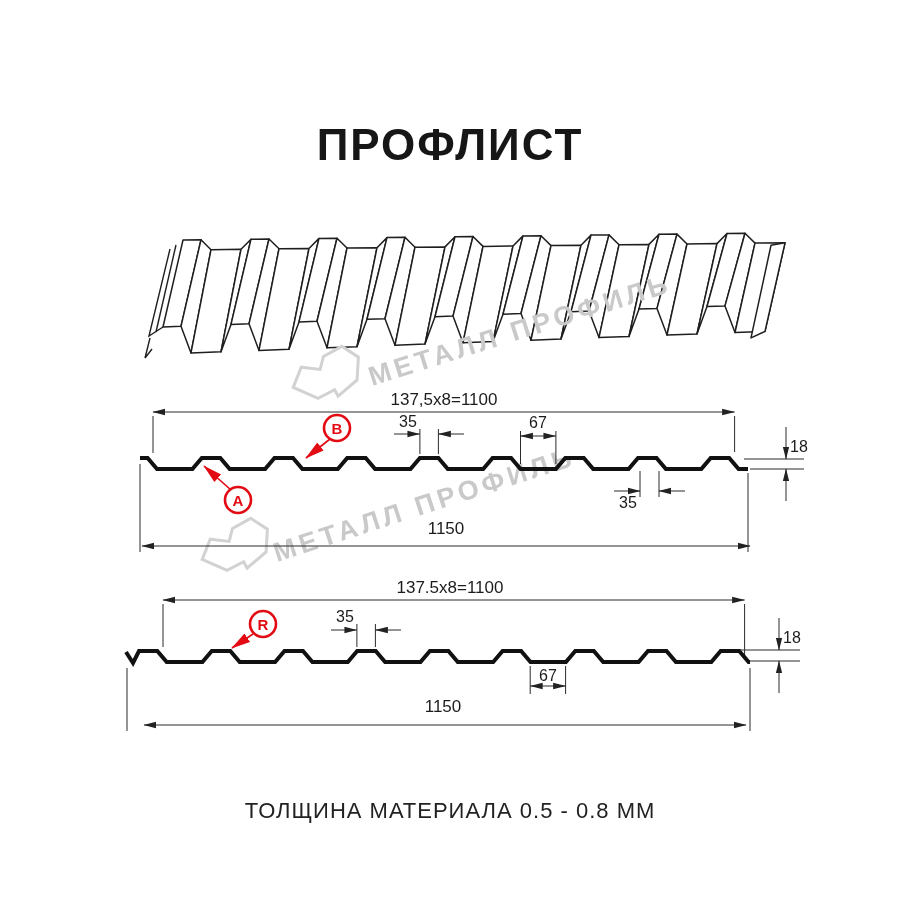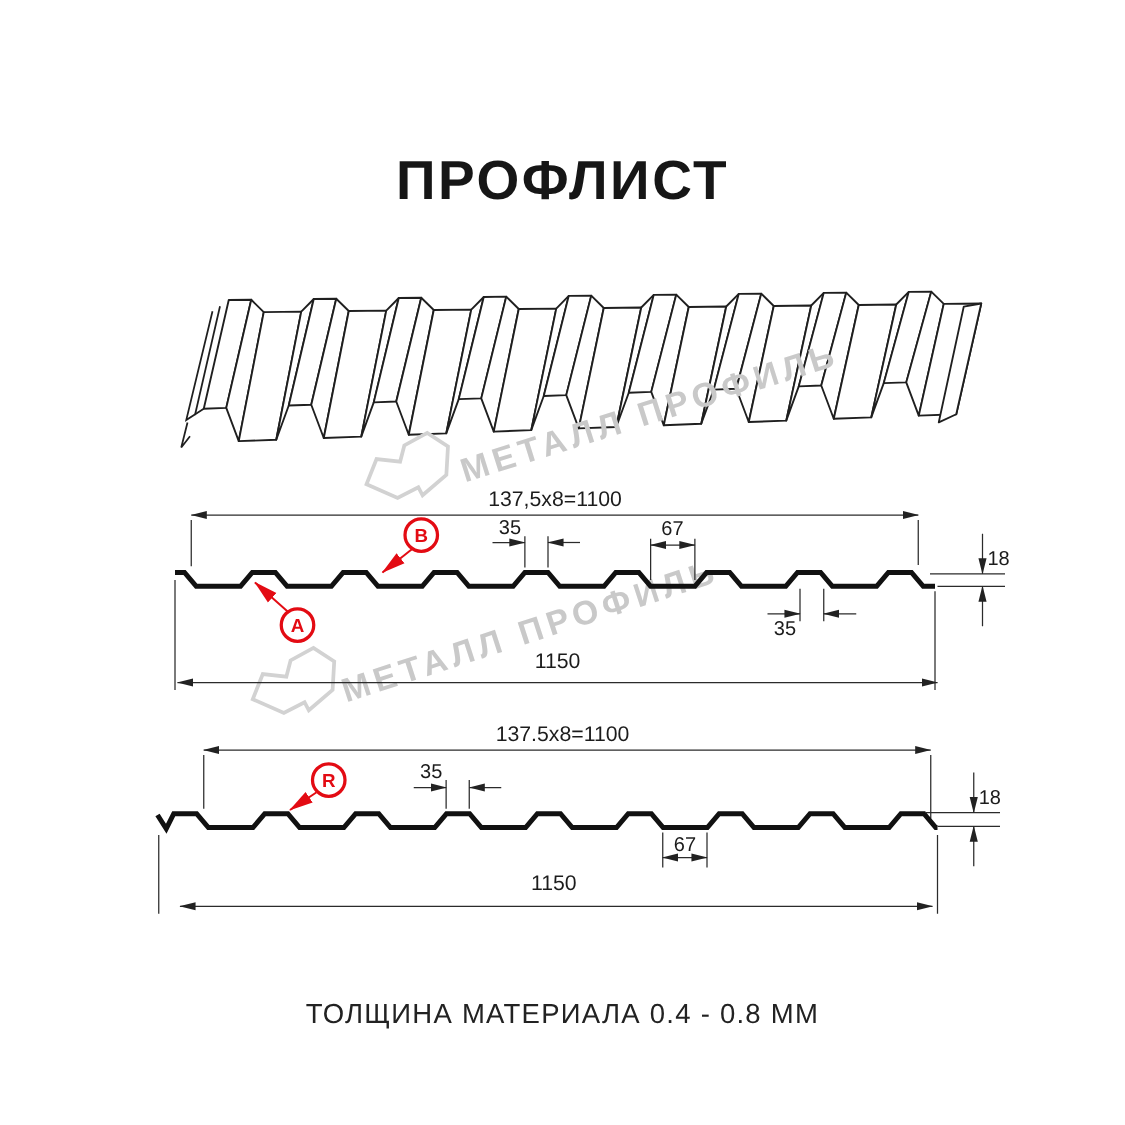--- a/index.html
+++ b/index.html
@@ -184,14 +184,14 @@
       <line class="dln" x1="144" y1="725" x2="746" y2="725" marker-start="url(#ma)" marker-end="url(#ma)"></line>
 
       <g>
         <line class="red-l" x1="253" y1="634" x2="232" y2="648" marker-end="url(#mr)"></line>
         <circle class="red-c" cx="263" cy="624" r="13"></circle>
         <text class="red-t" x="263" y="629.5" text-anchor="middle">R</text>
       </g>
     </g>
   </svg>
 
-  <div id="note">ТОЛЩИНА МАТЕРИАЛА 0.4 - 0.8 ММ</div>
+  <div id="note">ТОЛЩИНА МАТЕРИАЛА 0.5 - 0.8 ММ</div>
 </div>
 
 </body></html>

